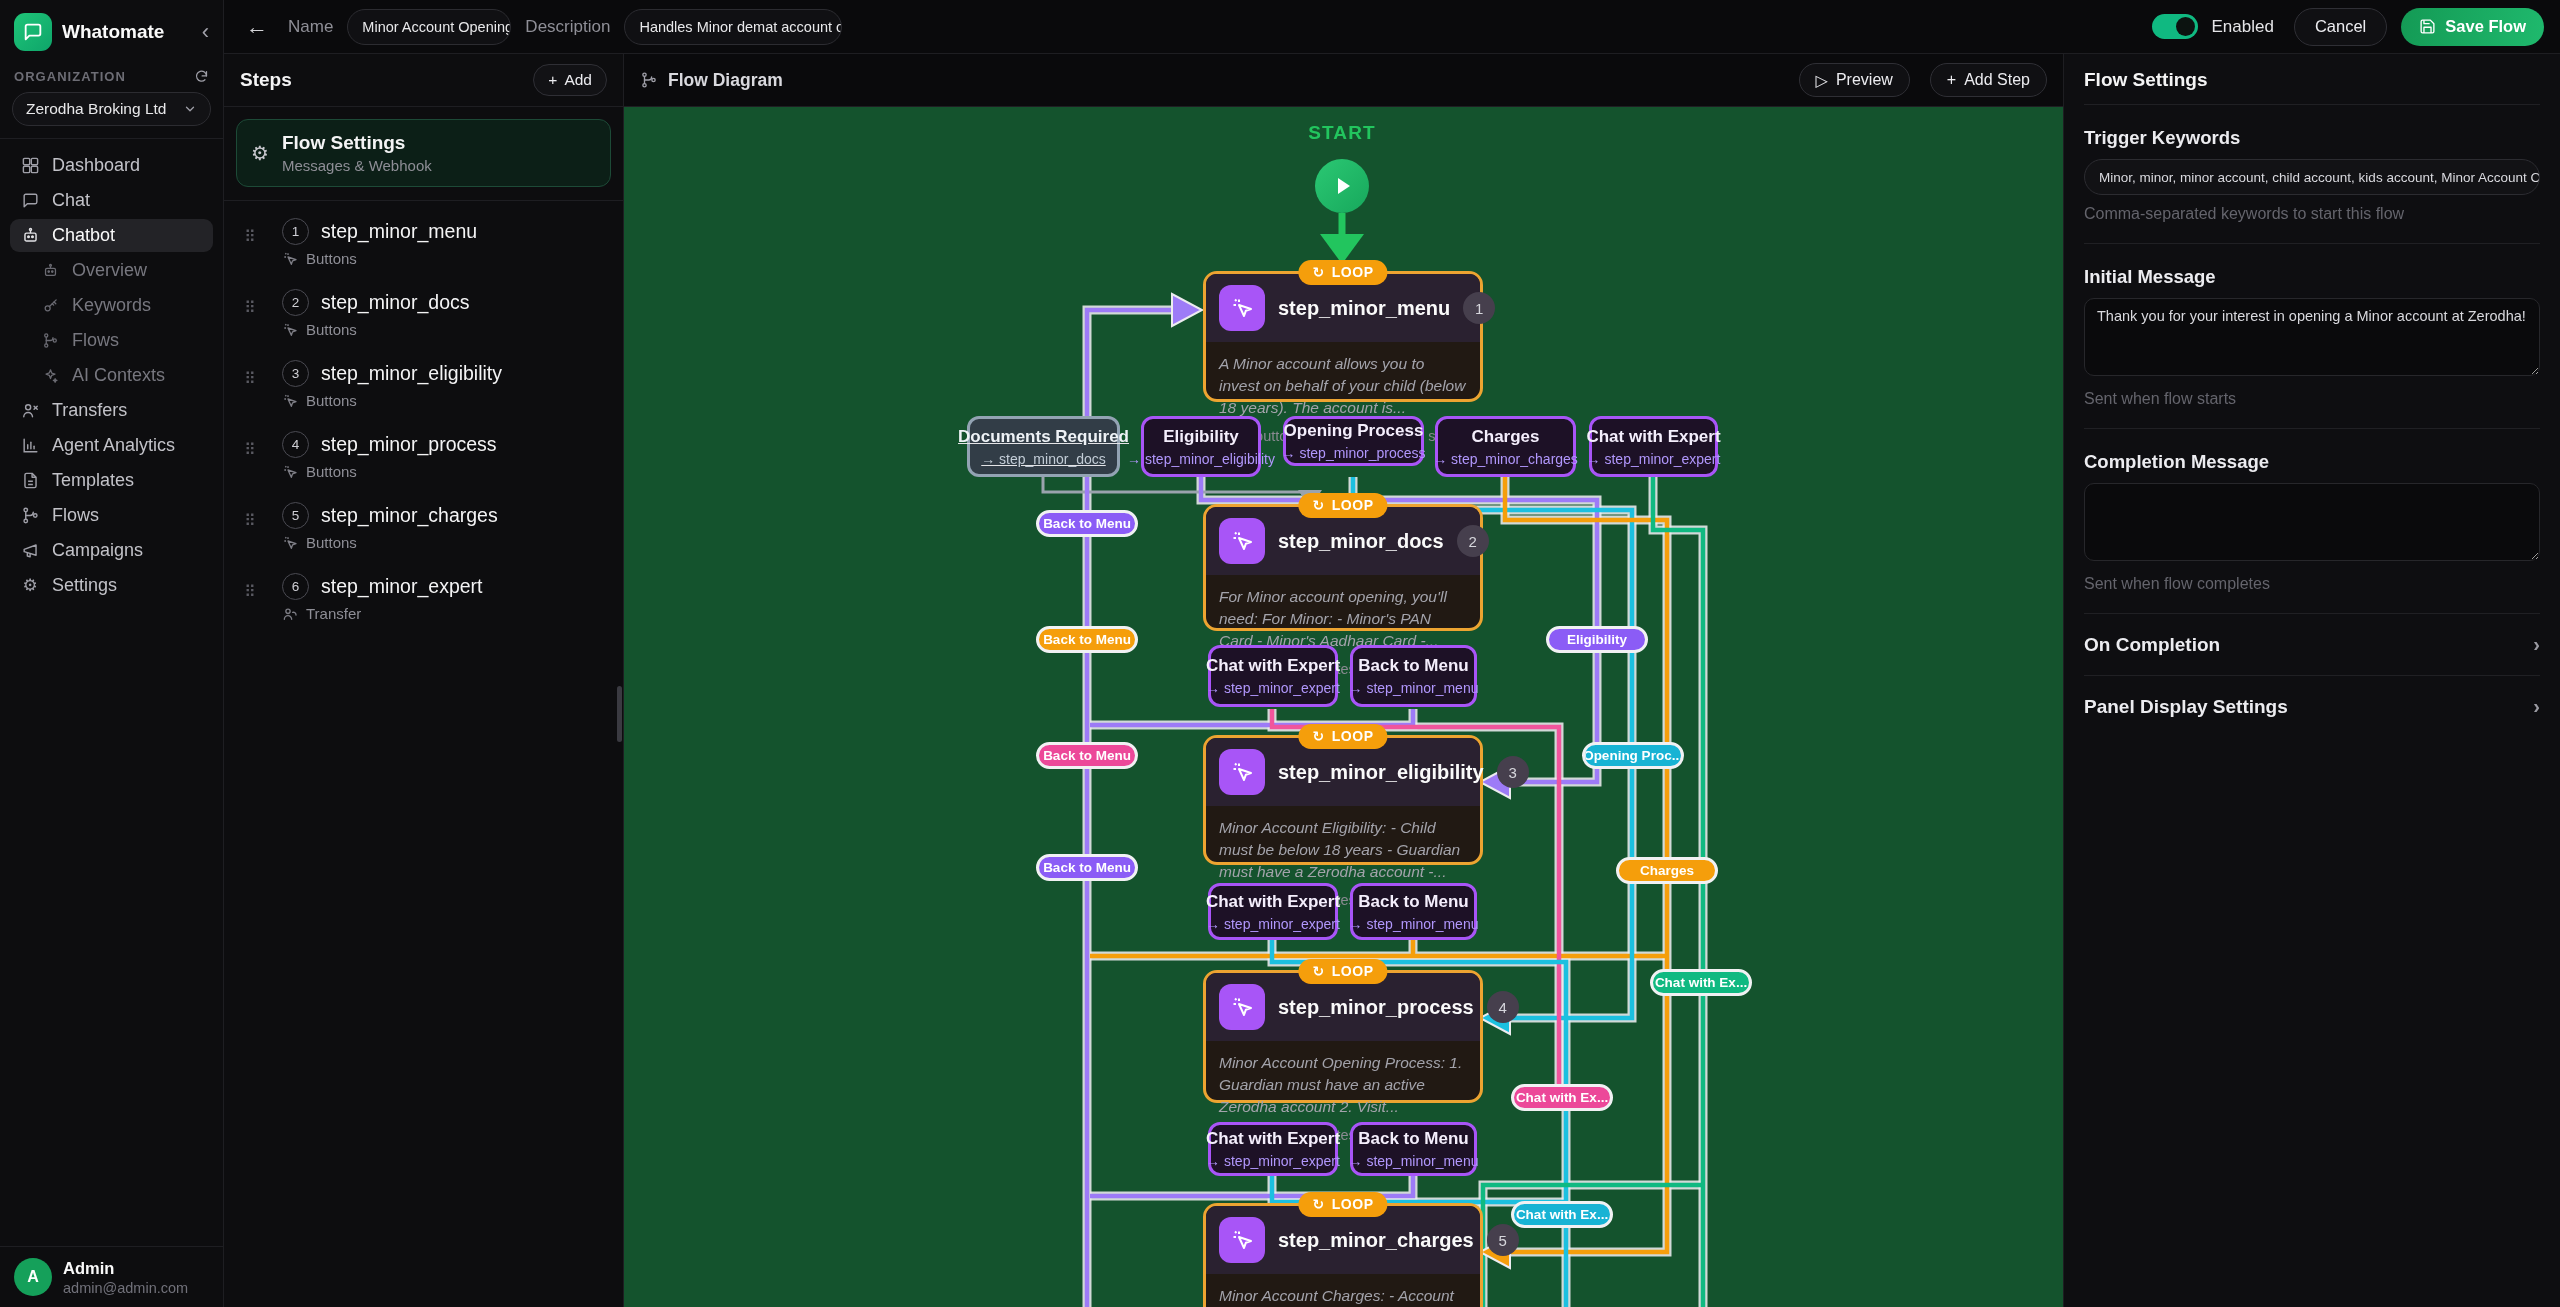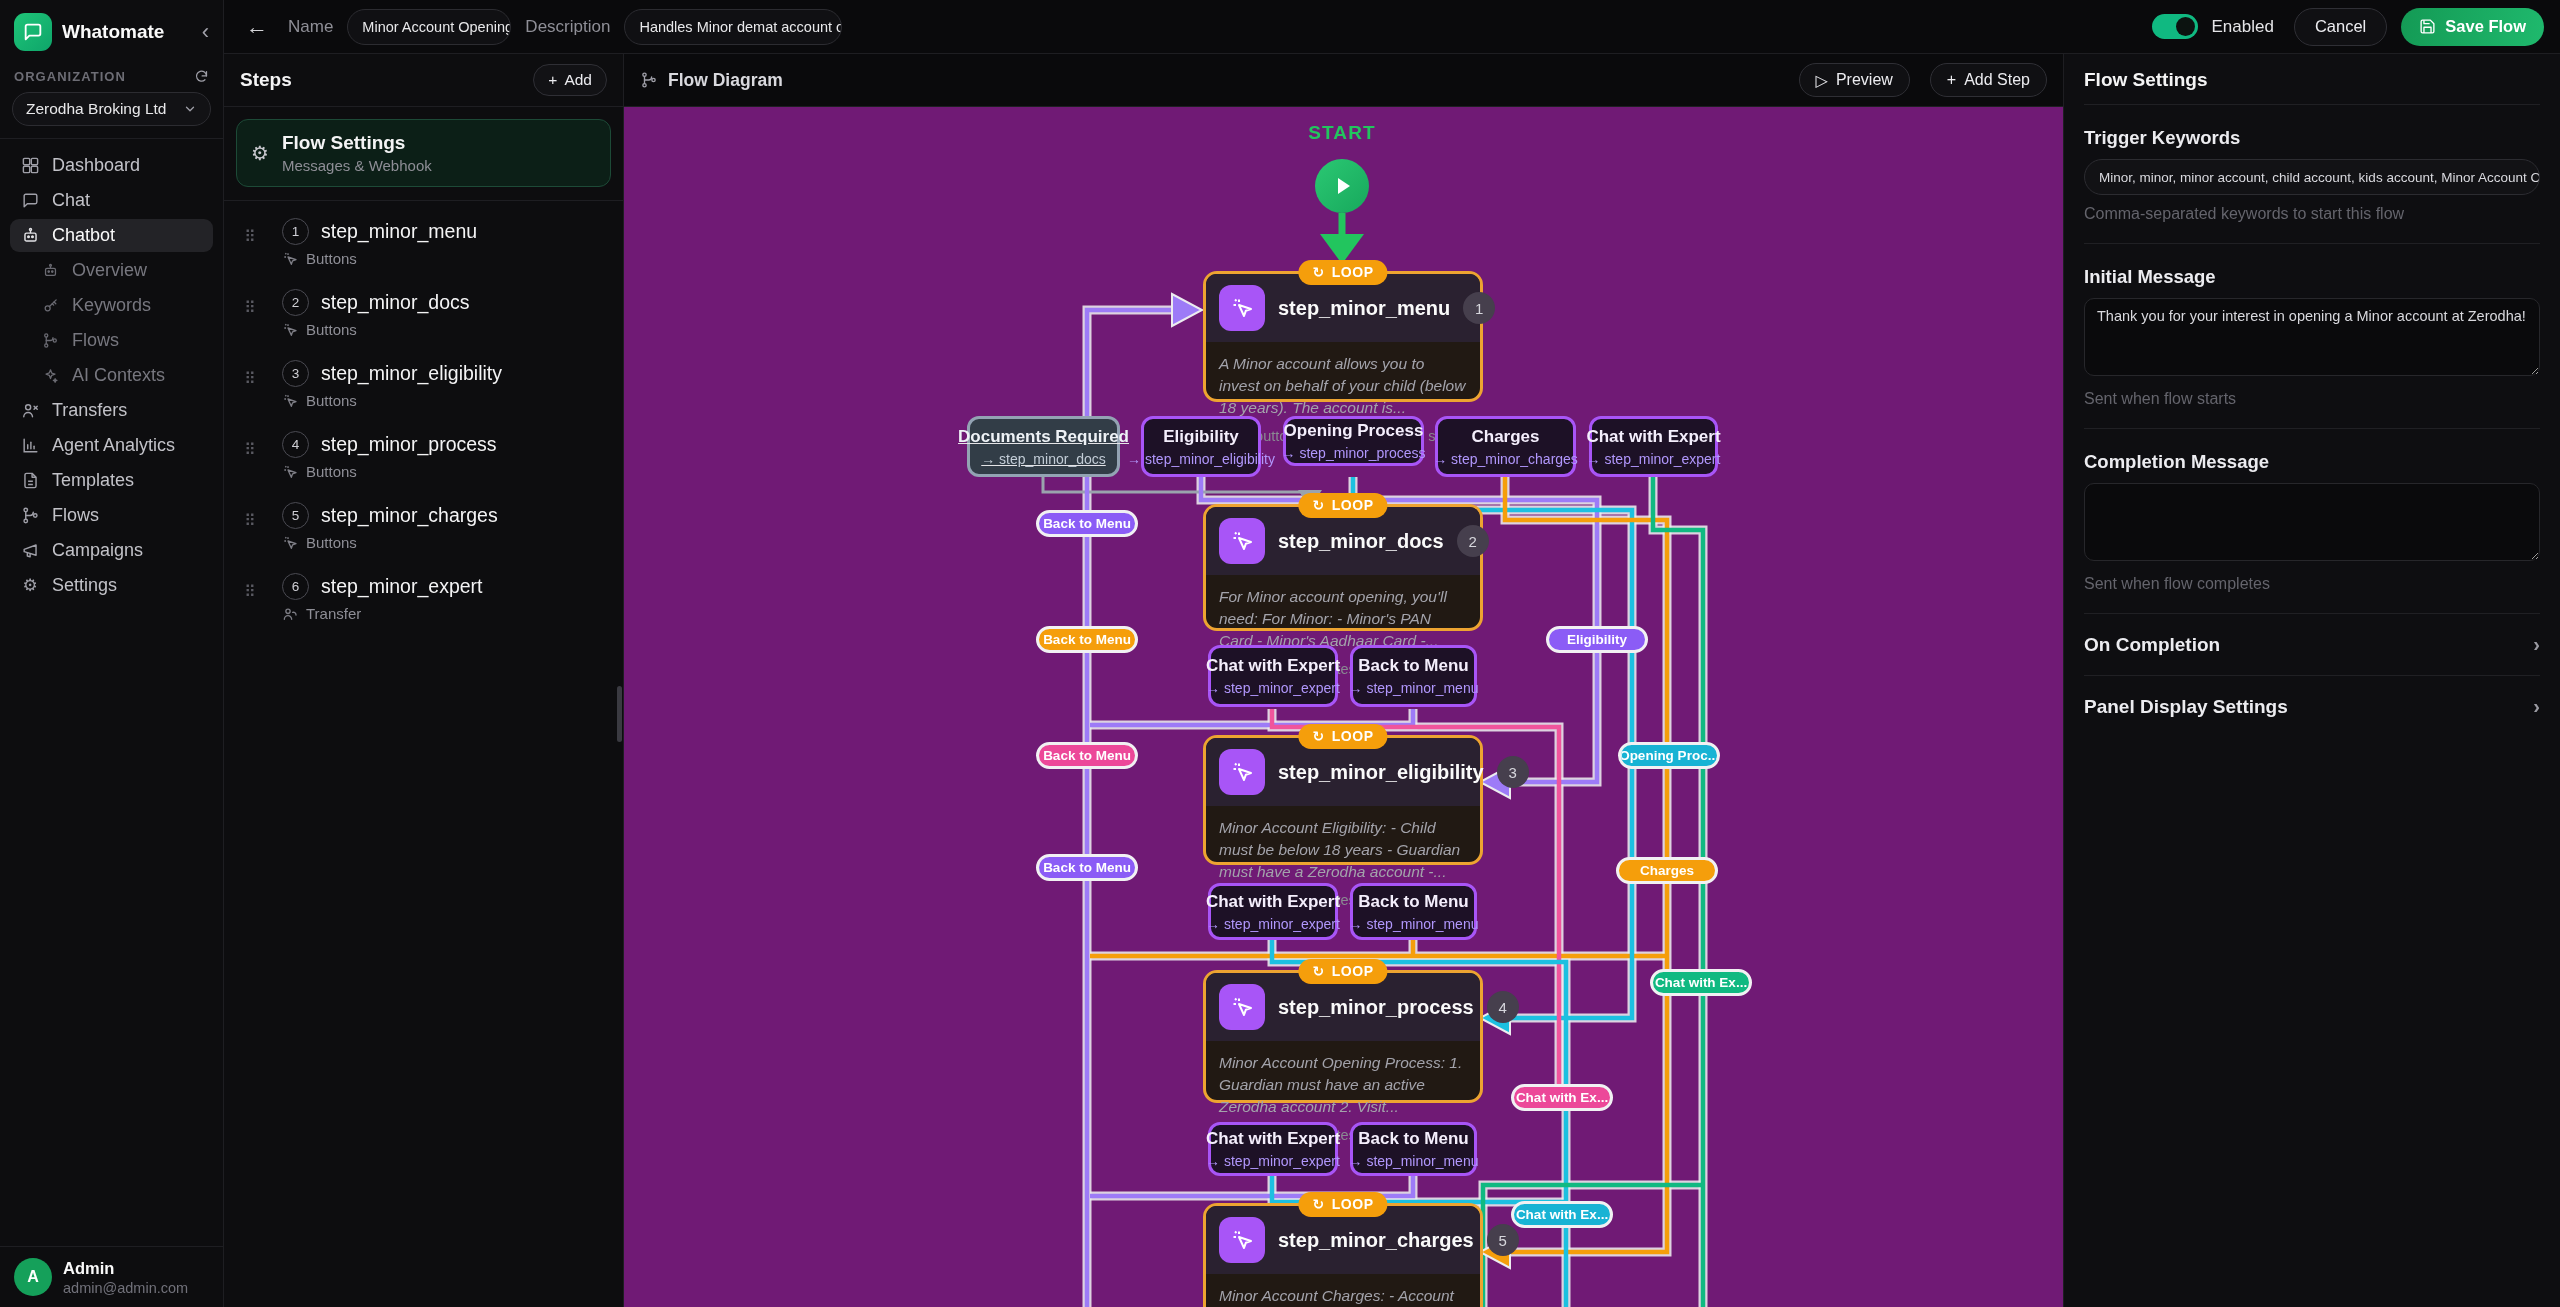--- a/index.html
+++ b/index.html
@@ -73,21 +73,21 @@
   .handle { position:absolute; left:20px; top:16px; color:#5a5a62; font-size:16px; }
   .step-line1 { display:flex; align-items:center; gap:12px; }
   .num-badge { width:27px; height:27px; border-radius:50%; border:1px solid #4a4a52; color:#cfcfd5;
     font-size:13.5px; display:inline-flex; align-items:center; justify-content:center; flex:none; }
   .step-title { font-size:19.5px; color:#f4f4f5; font-weight:500; }
   .step-type { margin-top:5px; color:#8e8e96; font-size:15px; display:flex; gap:8px; align-items:center; }
   .step-type .ticon { width:16px; height:16px; display:flex; color:#7e7e86; }
   .scroll-thumb { position:absolute; right:1px; top:632px; width:5px; height:56px; background:#3a3a41; border-radius:3px; }
 
   
-  .canvas { position:absolute; left:624px; top:54px; width:1439px; height:1253px; background:#701a75; overflow:hidden; }
+  .canvas { position:absolute; left:624px; top:54px; width:1439px; height:1253px; background:#14532d; overflow:hidden; }
   .canvas-header { position:relative; z-index:10; height:53px; background:#0a0a0c; border-bottom:1px solid #1e1e22;
     display:flex; align-items:center; padding:0 16px; gap:10px; }
   .ch-title { font-size:17.5px; color:#d9d9de; font-weight:600; flex:1; }
   .ch-icon { color:#a1a1aa; display:flex; }
   .btn-preview,.btn-addstep { height:34px; padding:0 16px; border:1px solid #2f2f35; border-radius:17px;
     background:#101013; font-size:16px; color:#ececf0; display:flex; align-items:center; gap:8px; margin-left:10px; }
   .wires { position:absolute; left:0; top:0; z-index:1; }
   .halo { fill:none; stroke:#ececef; stroke-width:9; opacity:.88; }
   .wire { fill:none; stroke-width:4.5; }
   .w-purple { stroke:#9d7bf7; } .w-cyan { stroke:#1cc0e0; } .w-orange { stroke:#f59e0b; }
@@ -709,21 +709,21 @@
       <div class="node-desc">Minor Account Charges: - Account opening: FREE - Equity delivery: Zero brokerage - AMC: Nil - DP...</div>
     </div>
   </div>
 
   <span class="pill p-purple" style="left:412px; top:456px;">Back to Menu</span>
   <span class="pill p-orange" style="left:412px; top:572px;">Back to Menu</span>
   <span class="pill p-pink" style="left:412px; top:688px;">Back to Menu</span>
   <span class="pill p-purple" style="left:412px; top:800px;">Back to Menu</span>
 
   <span class="pill p-purple" style="left:922px; top:572px;">Eligibility</span>
-  <span class="pill p-cyan" style="left:958px; top:688px;margin-left:36px;">Opening Proc...</span>
+  <span class="pill p-cyan" style="left:958px; top:688px;">Opening Proc...</span>
   <span class="pill p-orange" style="left:992px; top:803px;">Charges</span>
   <span class="pill p-green" style="left:1026px; top:915px;">Chat with Ex...</span>
   <span class="pill p-pink" style="left:887px; top:1030px;">Chat with Ex...</span>
   <span class="pill p-cyan" style="left:887px; top:1147px;">Chat with Ex...</span>
 </section>
 
 <aside class="settings">
   <div class="sp-title">Flow Settings</div>
 
   <div class="sp-label">Trigger Keywords</div>

